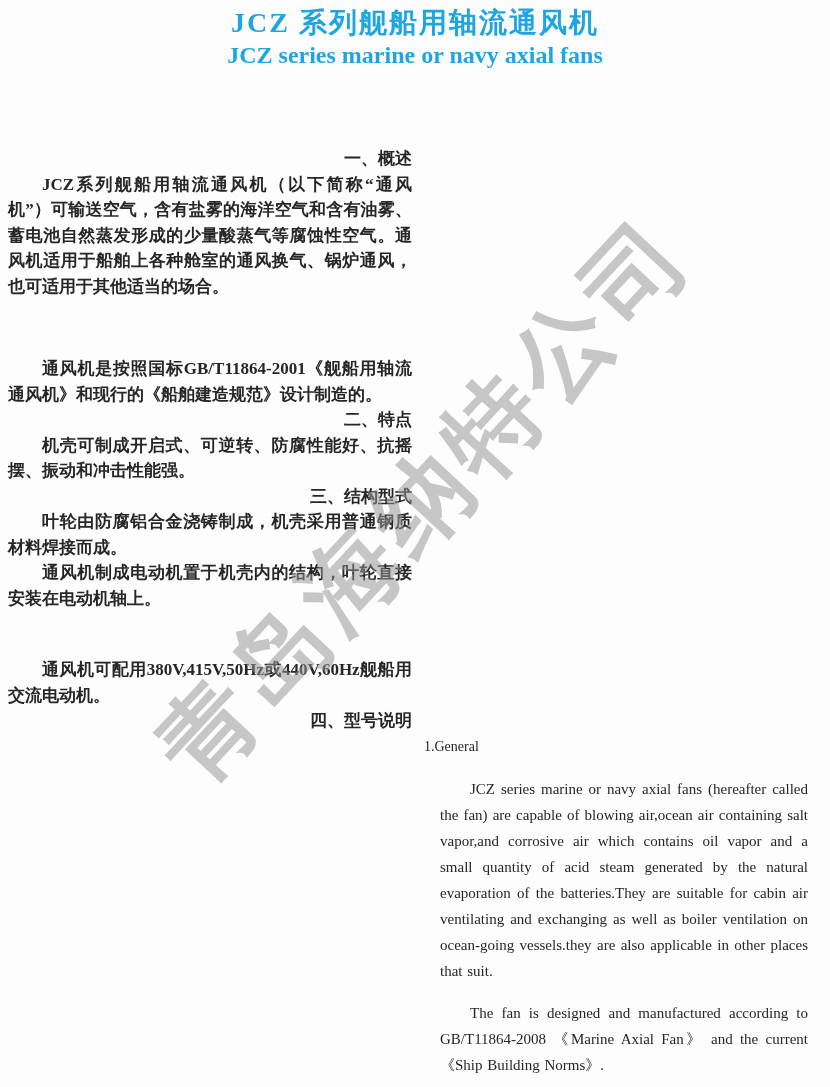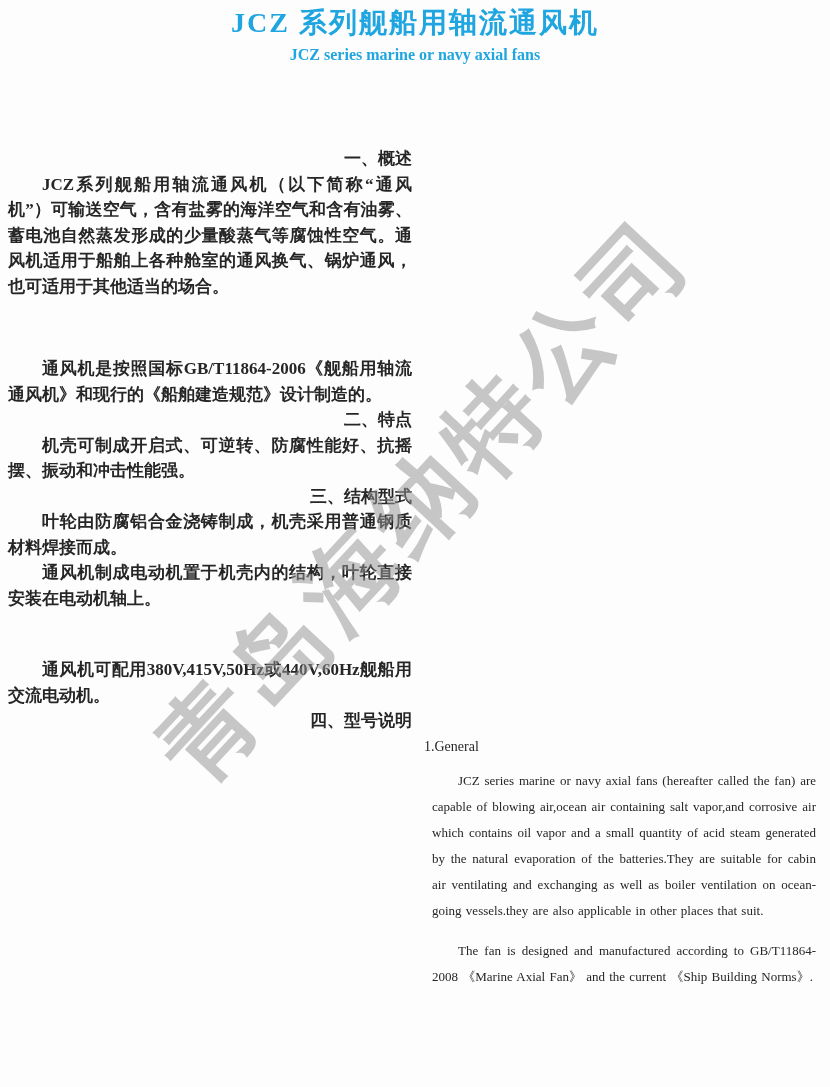--- a/index.html
+++ b/index.html
@@ -7,35 +7,35 @@
     width:830px;height:1087px;position:relative;background:#fdfdfd;
     font-family:"Liberation Serif","DejaVu Serif",serif;color:#262626;
     overflow:hidden;
   }
   .title-block{position:absolute;top:6px;left:0;width:830px;text-align:center;}
   .title-zh{
     margin:0;font-size:28px;line-height:34px;font-weight:700;
     color:#1fa5e0;letter-spacing:2px;
   }
   .title-en{
-    margin:0;font-size:16px;line-height:30px;font-weight:700;color:#1fa5e0;
+    margin:0;font-size:24px;line-height:30px;font-weight:700;color:#1fa5e0;
   }
   .col{position:absolute;top:82px;}
   .col-zh{left:8px;width:404px;}
   .col-en{left:424px;width:400px;}
   .col-zh h3{
     margin:0;font-size:17px;line-height:25.5px;font-weight:700;text-align:right;
   }
   .col-zh p{
     margin:0;font-size:17px;line-height:25.5px;font-weight:600;
     text-align:justify;text-indent:2em;
   }
   .col-en h3{margin:0;font-size:14px;line-height:26px;font-weight:400;}
   .col-en p{
-    margin:8px;font-size:13px;line-height:26px;font-weight:400;
+    margin:16px;font-size:15px;line-height:26px;font-weight:400;
     text-align:justify;text-indent:2em;word-spacing:1px;
   }
   .gap-lg{margin-top:57px !important;}
   .gap-md{margin-top:46px !important;}
   .gap-sm{margin-top:14px !important;}
   .watermark{
     position:absolute;left:40px;top:436px;width:770px;text-align:center;
     transform:rotate(-47deg);transform-origin:center;
     font-size:96px;font-weight:700;letter-spacing:8px;white-space:nowrap;
     color:rgba(148,148,148,0.52);z-index:6;pointer-events:none;
@@ -47,21 +47,21 @@
 <body>
 
 <div class="title-block content">
   <h1 class="title-zh">JCZ 系列舰船用轴流通风机</h1>
   <h2 class="title-en">JCZ series marine or navy axial fans</h2>
 </div>
 
 <div class="col col-zh content">
   <h3>一、概述</h3>
   <p>JCZ系列舰船用轴流通风机（以下简称“通风机”）可输送空气，含有盐雾的海洋空气和含有油雾、蓄电池自然蒸发形成的少量酸蒸气等腐蚀性空气。通风机适用于船舶上各种舱室的通风换气、锅炉通风，也可适用于其他适当的场合。</p>
-  <p class="gap-lg">通风机是按照国标GB/T11864-2006《舰船用轴流通风机》和现行的《船舶建造规范》设计制造的。</p>
+  <p class="gap-lg">通风机是按照国标GB/T11864-2001《舰船用轴流通风机》和现行的《船舶建造规范》设计制造的。</p>
   <h3>二、特点</h3>
   <p>机壳可制成开启式、可逆转、防腐性能好、抗摇摆、振动和冲击性能强。</p>
   <h3>三、结构型式</h3>
   <p>叶轮由防腐铝合金浇铸制成，机壳采用普通钢质材料焊接而成。</p>
   <p>通风机制成电动机置于机壳内的结构，叶轮直接安装在电动机轴上。</p>
   <p class="gap-md">通风机可配用380V,415V,50Hz或440V,60Hz舰船用交流电动机。</p>
   <h3>四、型号说明</h3>
 </div>
 
 <div class="col col-en content">

